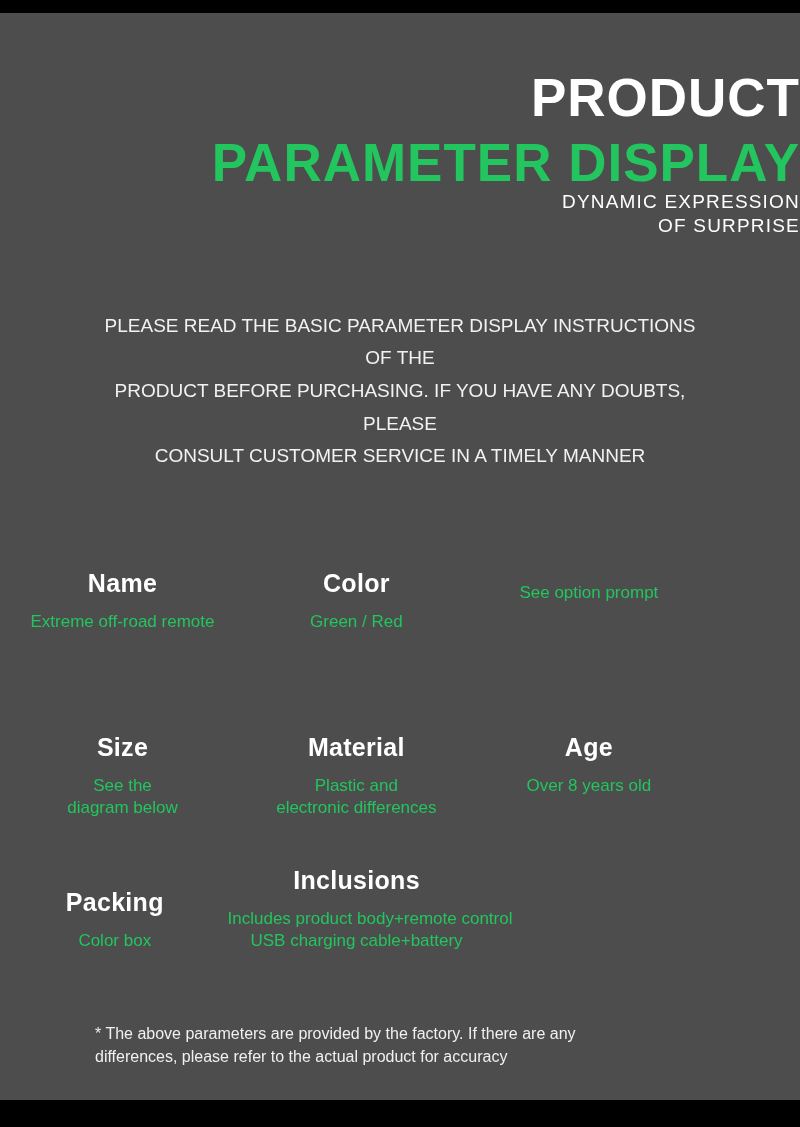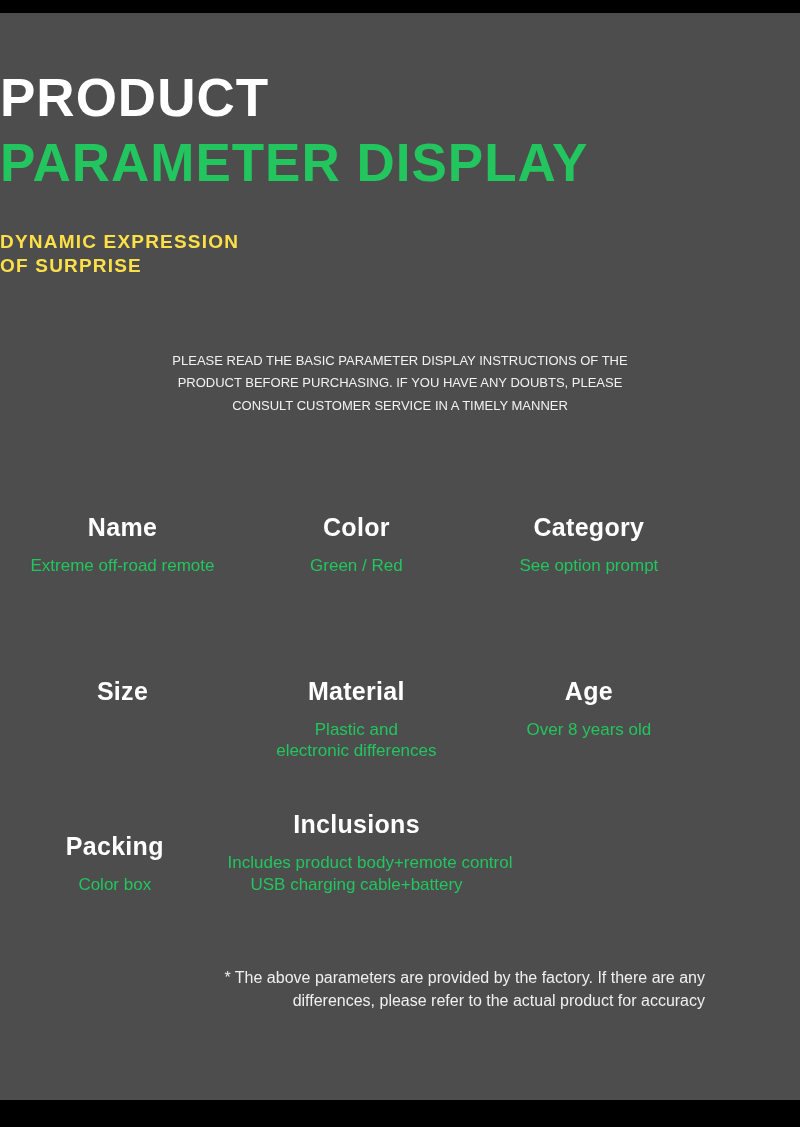--- a/index.html
+++ b/index.html
@@ -35,49 +35,48 @@
   }
   .content {
     position: absolute;
     top: 13px;
     left: 0;
     width: 800px;
     height: 1087px;
     background: #4d4d4d;
   }
   .title-block {
-    text-align: left;
+    text-align: right;
     padding-top: 57px;
   }
   .title-line1 {
     color: #ffffff;
     font-size: 53px;
     font-weight: bold;
     letter-spacing: 1px;
     line-height: 1.05;
   }
   .title-line2 {
     color: #22c55e;
     font-size: 53px;
     font-weight: bold;
     letter-spacing: 1px;
     line-height: 1.05;
     margin-top: 9px;
   }
   .subtitle {
-    color: #fde047;
+    color: #ffffff;
     font-size: 19px;
-    font-weight: bold;
+    font-weight: normal;
     letter-spacing: 1.2px;
     line-height: 1.25;
-    margin-top: 40px;
   }
   .intro {
     color: #f2f2f2;
-    font-size: 13px;
+    font-size: 19px;
     line-height: 1.72;
     text-align: center;
     margin-top: 72px;
     padding: 0 90px;
     font-weight: 400;
   }
   .spec-grid {
     margin-top: 96px;
     padding: 0 0 0 0;
   }
@@ -113,21 +112,21 @@
     margin-top: 13px;
     font-weight: 400;
   }
   .spec-value.wide {
     white-space: nowrap;
   }
   .footnote {
     color: #f0f0f0;
     font-size: 16px;
     line-height: 1.45;
-    text-align: right;
+    text-align: left;
     margin-top: 70px;
     padding: 0 95px;
   }
 </style>
 </head>
 <body>
 
 <div class="page">
 
   <div class="top-bar"></div>
@@ -158,30 +157,33 @@
             <div>Extreme off-road remote</div>
           </div>
         </div>
         <div class="spec-cell c2">
           <div class="spec-label">Color</div>
           <div class="spec-value">
             <div>Green / Red</div>
           </div>
         </div>
         <div class="spec-cell c3">
-          <div class="spec-label">Category</div>
           <div class="spec-value">
             <div>See option prompt</div>
           </div>
         </div>
       </div>
 
       <div class="spec-row row2">
         <div class="spec-cell c1">
           <div class="spec-label">Size</div>
+          <div class="spec-value">
+            <div>See the</div>
+            <div>diagram below</div>
+          </div>
         </div>
         <div class="spec-cell c2">
           <div class="spec-label">Material</div>
           <div class="spec-value">
             <div>Plastic and</div>
             <div>electronic differences</div>
           </div>
         </div>
         <div class="spec-cell c3">
           <div class="spec-label">Age</div>

